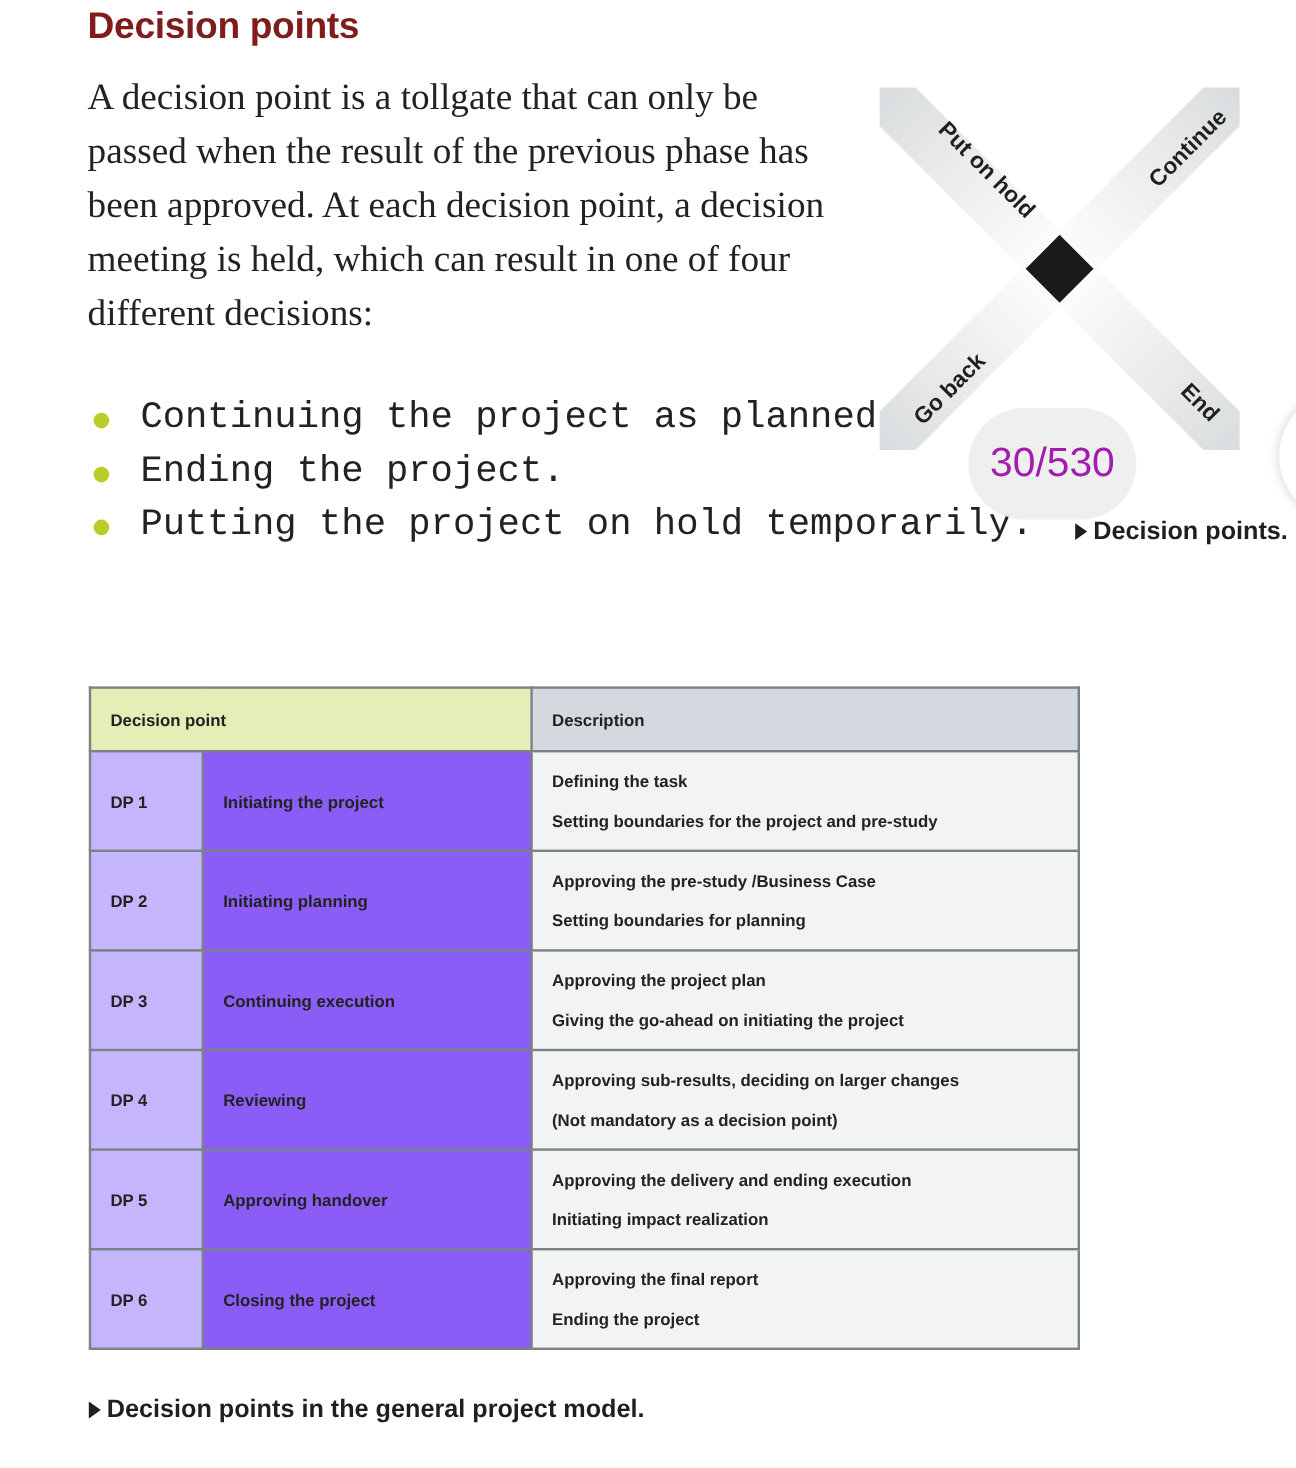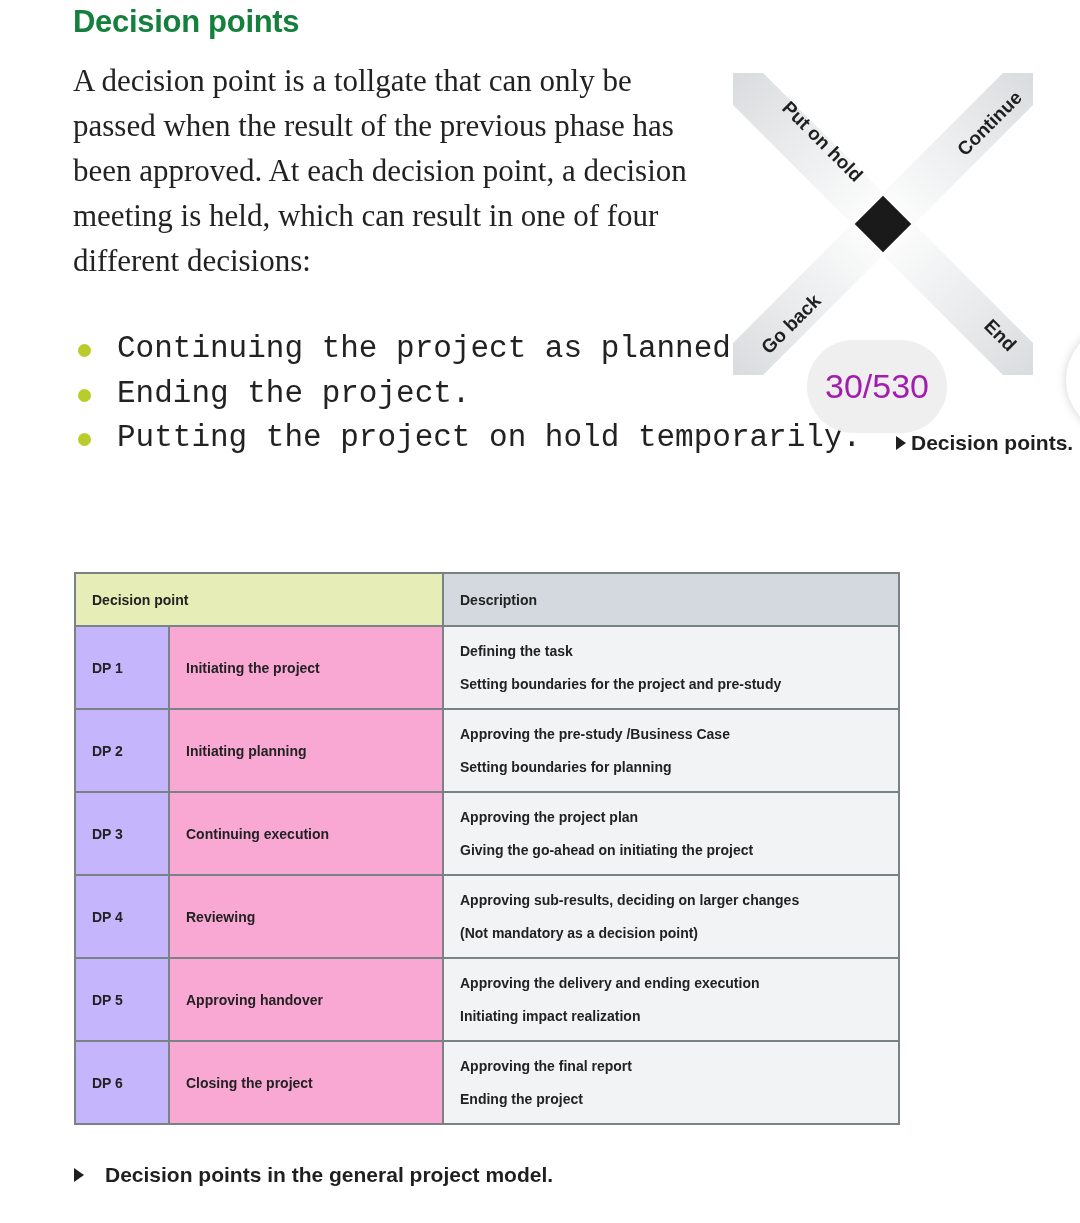--- a/index.html
+++ b/index.html
@@ -1,38 +1,38 @@
 <!DOCTYPE html>
 <html><head>
 <meta charset="utf-8">
 <style>
   html, body { margin:0; padding:0; }
   body { width:1080px; height:1223px; background:#ffffff; position:relative; overflow:hidden; color:#1e1e1e; }
-  .heading { position:absolute; left:73px; top:4px; font-family:"Liberation Sans", sans-serif; font-weight:bold; font-size:31px; color:#15803d; letter-spacing:-0.3px; }
+  .heading { position:absolute; left:73px; top:4px; font-family:"Liberation Sans", sans-serif; font-weight:bold; font-size:31px; color:#7f1d1d; letter-spacing:-0.3px; }
   .intro { position:absolute; left:73px; top:58px; width:620px; font-family:"Liberation Serif", serif; font-size:31px; line-height:45px; color:#222; }
   .bullets { position:absolute; left:73px; top:326px; margin:1px; padding:0; list-style:none; font-family:Liberation Mono, monospace; font-size:31px; line-height:44.5px; color:#222; }
   .bullets li { position:relative; padding-left:43px; white-space:nowrap; }
   .bullets .dot { position:absolute; left:4px; top:17px; width:13px; height:13px; border-radius:50%; background:#b9cc2a; }
 
   .diagram { position:absolute; left:733px; top:73px; width:300px; height:302px; }
   .page-pill { position:absolute; left:807px; top:340px; width:140px; height:93px; border-radius:47px; background:rgba(238,238,238,0.92); display:flex; align-items:center; justify-content:center; font-family:"Liberation Sans", sans-serif; font-size:34px; color:#a21caf; }
   .fig-caption { position:absolute; font-family:"Liberation Sans", sans-serif; font-weight:bold; font-size:21px; color:#1f1f1f; display:flex; align-items:center; }
   .fig-caption .tri { width:0; height:0; border-top:7px solid transparent; border-bottom:7px solid transparent; border-left:10px solid #1f1f1f; margin-right:5px; }
   .cap1 { left:860px; top:431px;margin-left:36px; }
-  .cap2 { left:74px; top:1163px;gap:16px; }
+  .cap2 { left:74px; top:1163px; }
   .side-btn { position:absolute; left:1066px; top:325px; width:110px; height:110px; border-radius:50%; background:#fff; box-shadow:0 0 10px rgba(0,0,0,0.18); }
 
   table.dp { position:absolute; left:74px; top:572px; width:826px; border-collapse:collapse; font-family:"Liberation Sans", sans-serif; font-weight:bold; font-size:14px; color:#222; }
   table.dp td, table.dp th { border:2px solid #7a8383; text-align:left; vertical-align:middle; }
   table.dp th { height:51px; font-weight:bold; padding:0 16px; }
   table.dp th.h1 { background:#e6edb7; }
   table.dp th.h2 { background:#d3d9de; }
   table.dp td { height:81px; }
   table.dp td.c1 { background:#c4b5fd; width:60px; padding:0 16px; }
-  table.dp td.c2 { background:#f9a8d4; width:240px; padding:0 16px; }
+  table.dp td.c2 { background:#8b5cf6; width:240px; padding:0 16px; }
   table.dp td.c3 { background:#f1f3f5; padding:0 16px; line-height:33px; }
   .desc-line { display:block; }
 </style>
 </head>
 <body>
 
 <div class="heading">Decision points</div>
 <div class="intro">A decision point is a tollgate that can only be passed when the result of the previous phase has been approved. At each decision point, a decision meeting is held, which can result in one of four different decisions:</div>
 
 <ul class="bullets">

